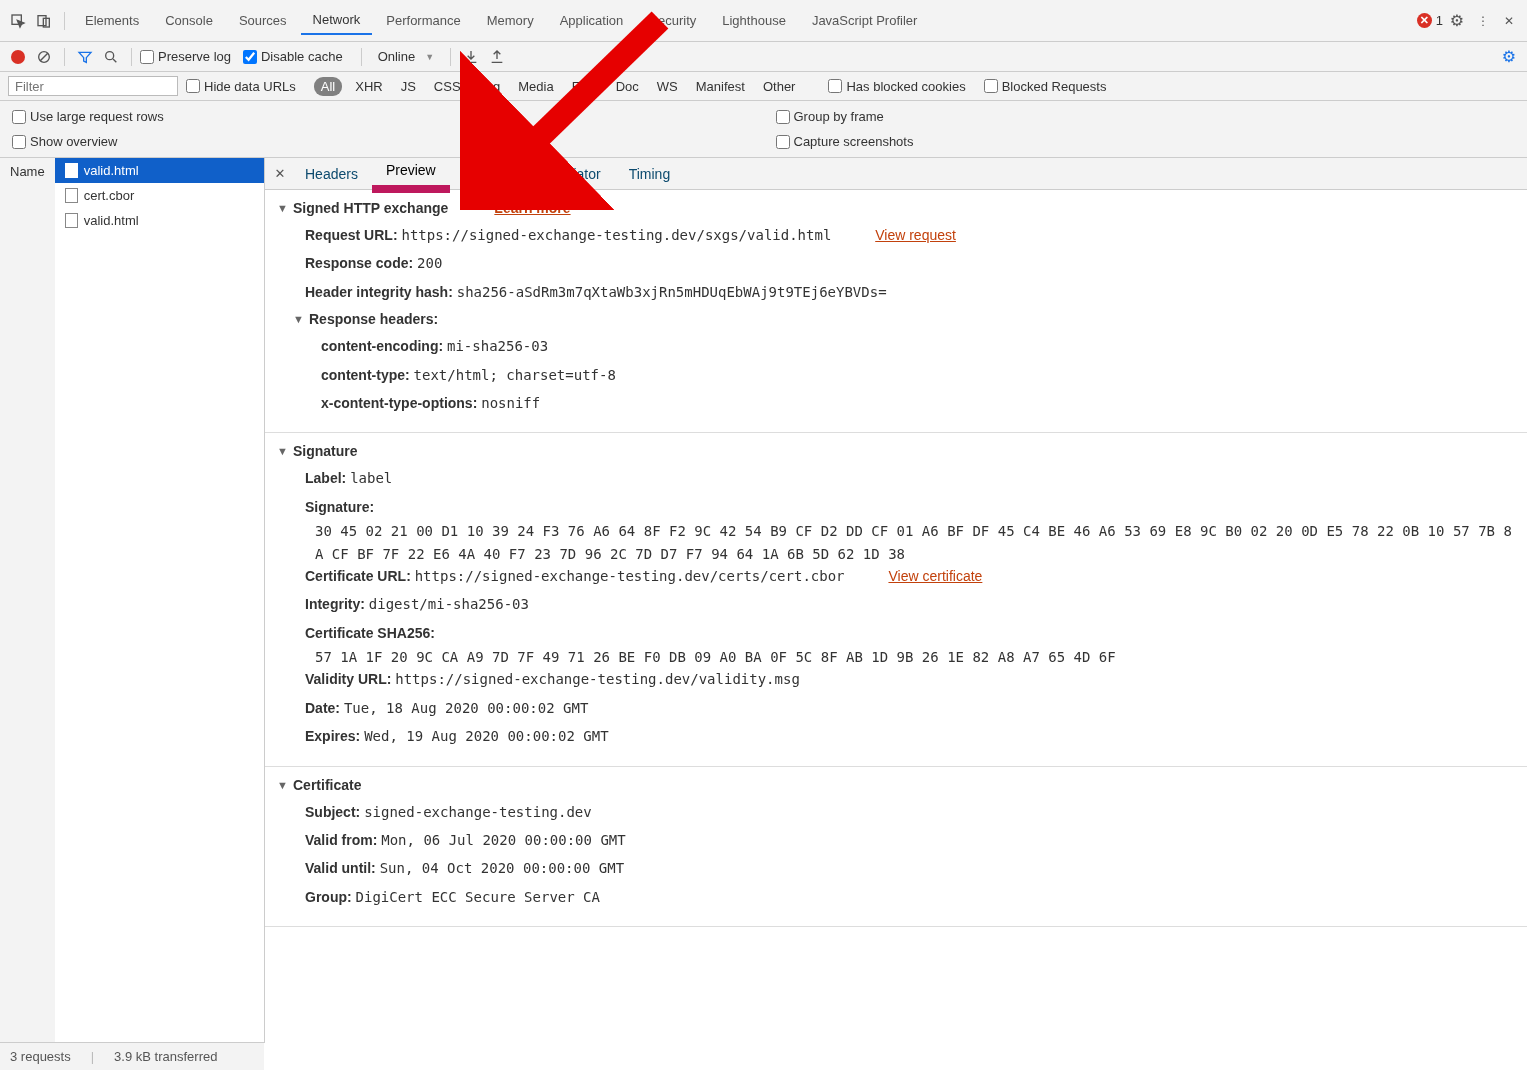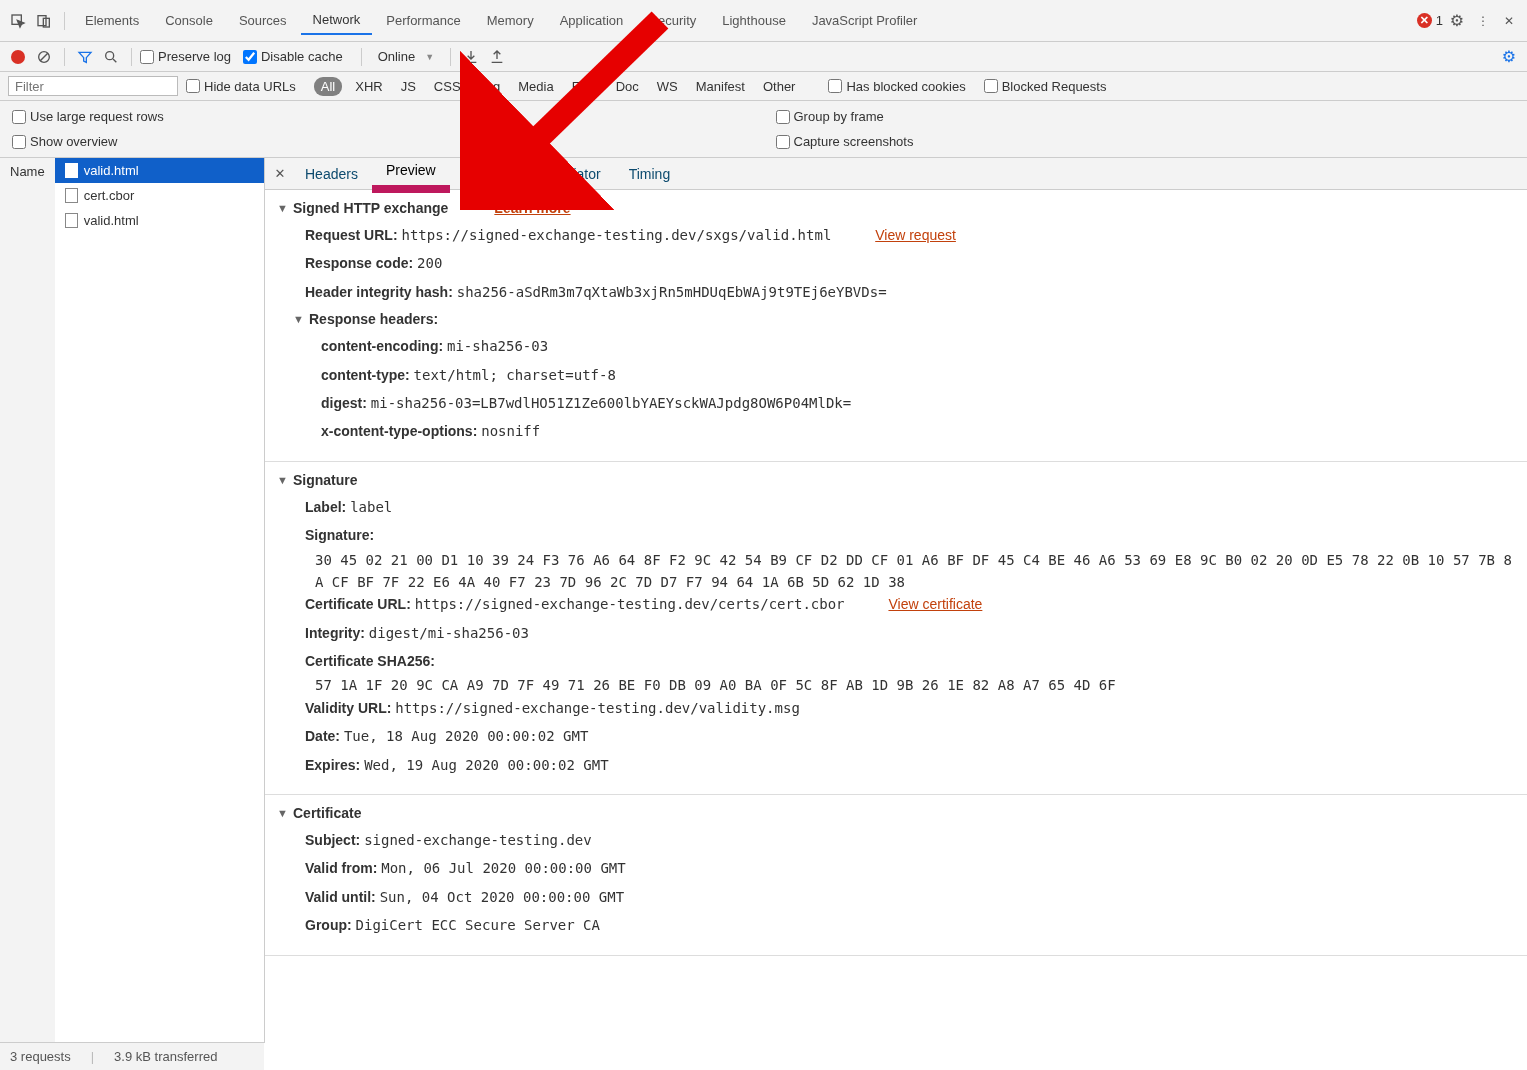--- a/index.html
+++ b/index.html
@@ -247,24 +247,20 @@
           </div>
           <div class="kv">
             <span class="key">content-encoding:</span>
             <span class="monospace">mi-sha256-03</span>
           </div>
           <div class="kv">
             <span class="key">content-type:</span>
             <span class="monospace">text/html; charset=utf-8</span>
           </div>
           <div class="kv">
-            <span class="key">digest:</span>
-            <span class="monospace">mi-sha256-03=LB7wdlHO51Z1Ze600lbYAEYsckWAJpdg8OW6P04MlDk=</span>
-          </div>
-          <div class="kv">
             <span class="key">x-content-type-options:</span>
             <span class="monospace">nosniff</span>
           </div>
         </div>
       </div>
 
       <div class="section">
         <div class="sec-title">
           <span class="tri">▼</span>
           <span>Signature</span>

